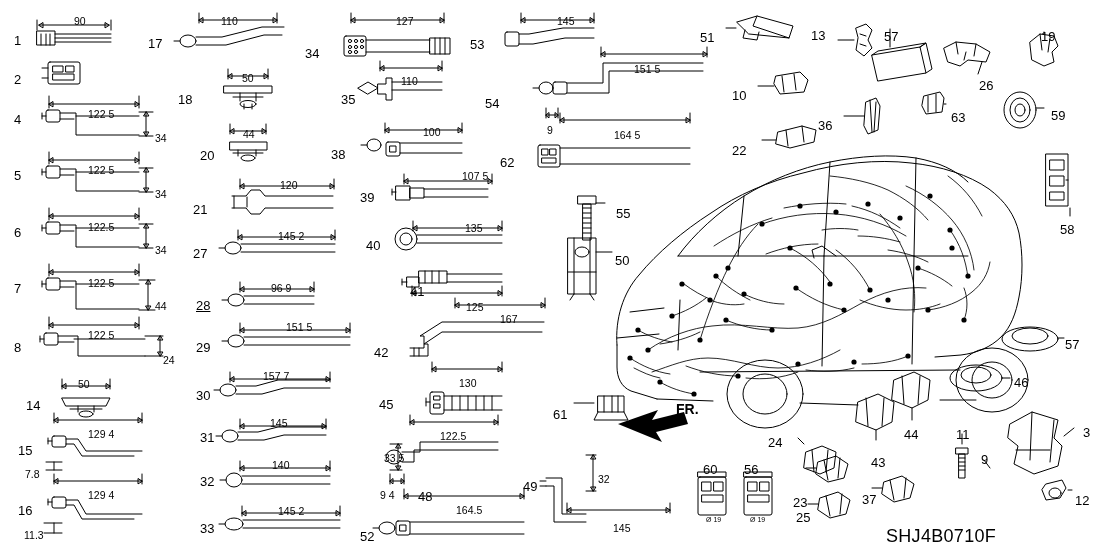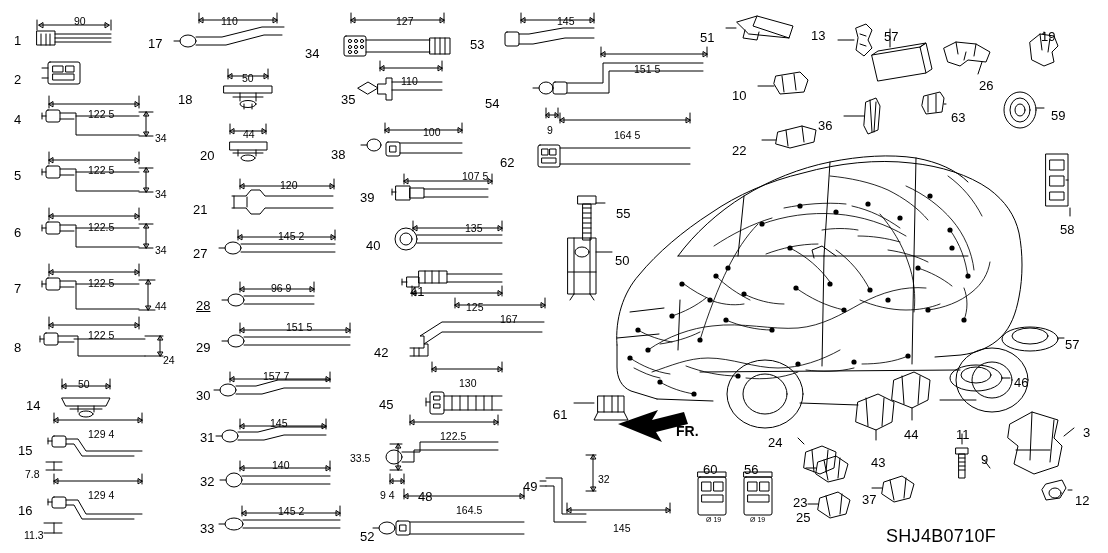--- a/index.html
+++ b/index.html
@@ -601,30 +601,30 @@
   <div class="dim" style="left:272px;top:459px;">140</div>
   <div class="dim" style="left:278px;top:505px;">145 2</div>
   <div class="dim" style="left:396px;top:15px;">127</div>
   <div class="dim" style="left:401px;top:75px;">110</div>
   <div class="dim" style="left:423px;top:126px;">100</div>
   <div class="dim" style="left:462px;top:170px;">107 5</div>
   <div class="dim" style="left:465px;top:222px;">135</div>
   <div class="dim" style="left:466px;top:301px;">125</div>
   <div class="dim" style="left:500px;top:313px;">167</div>
   <div class="dim" style="left:459px;top:377px;">130</div>
-  <div class="dim" style="left:350px;top:452px;">33.5</div>
+  <div class="dim" style="left:384px;top:452px;">33.5</div>
   <div class="dim" style="left:440px;top:430px;">122.5</div>
   <div class="dim" style="left:380px;top:489px;">9 4</div>
   <div class="dim" style="left:456px;top:504px;">164.5</div>
   <div class="dim" style="left:557px;top:15px;">145</div>
   <div class="dim" style="left:634px;top:63px;">151 5</div>
   <div class="dim" style="left:547px;top:124px;">9</div>
   <div class="dim" style="left:614px;top:129px;">164 5</div>
   <div class="dim" style="left:598px;top:473px;">32</div>
   <div class="dim" style="left:613px;top:522px;">145</div>
 
   <div class="lbl-small" style="left:706px;top:516px;">Ø 19</div>
   <div class="lbl-small" style="left:750px;top:516px;">Ø 19</div>
 
-  <div class="fr" style="left:676px;top:423px;">FR.</div>
+  <div class="fr" style="left:676px;top:401px;">FR.</div>
   <div class="partcode" style="left:886px;top:526px;">SHJ4B0710F</div>
 
 </div>
 
 </body></html>

